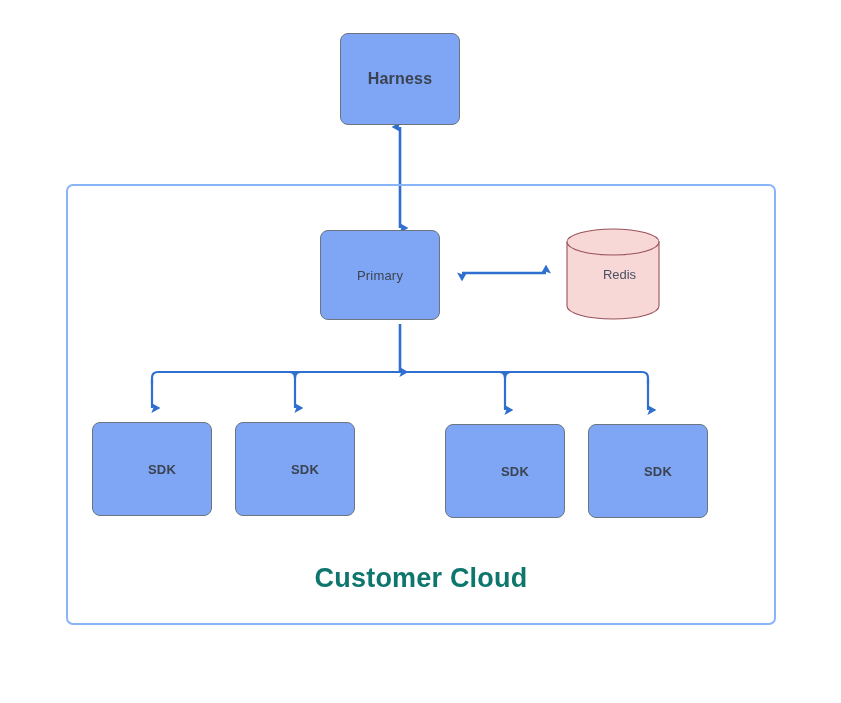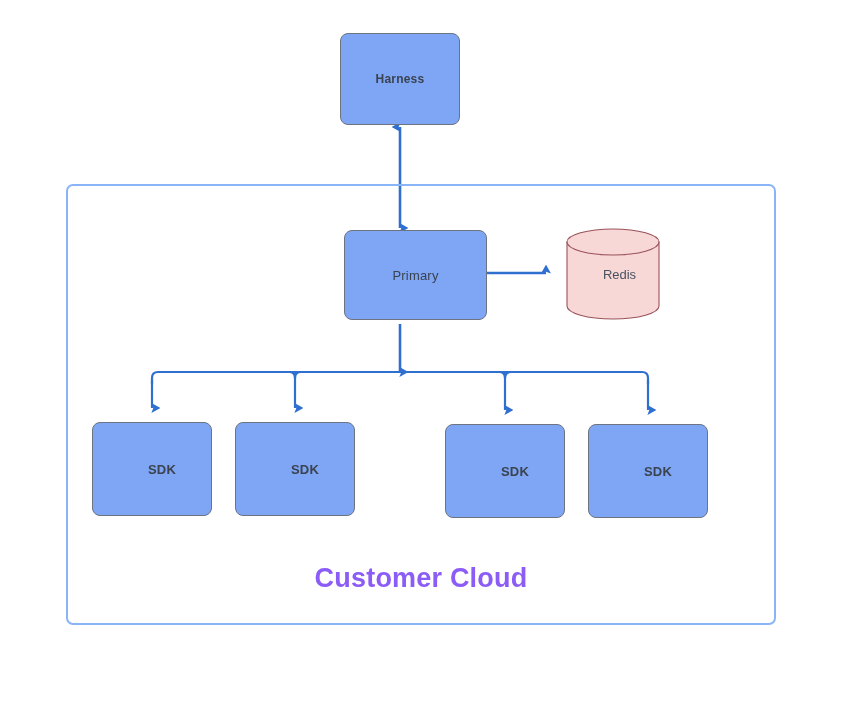--- a/index.html
+++ b/index.html
@@ -37,37 +37,37 @@
     text-align: center;
   }
   .boxnode {
     background: #7ea6f5;
     border: 1px solid #6c7480;
     border-radius: 8px;
     color: #3b4350;
     letter-spacing: 0.2px;
   }
   .boxnode.bold { font-weight: bold; }
-  .label-harness { font-size: 12px; }
+  .label-harness { font-size: 16px; }
   .label-primary { font-size: 13px; font-weight: normal; }
   .label-sdk { font-size: 13px; margin-left: 20px; }
 
   .cloud-frame {
     position: absolute;
     box-sizing: border-box;
     border: 2px solid #8ab4f8;
     border-radius: 7px;
     background: transparent;
   }
   .cloud-title {
     position: absolute;
     text-align: center;
     font-size: 27px;
     font-weight: bold;
-    color: #8b5cf6;
+    color: #0f766e;
     letter-spacing: 0.2px;
   }
   .cyl {
     position: absolute;
   }
   .cyl-label {
     position: absolute;
     width: 100%;
     text-align: center;
     font-size: 13px;
@@ -113,21 +113,21 @@
       <path d="M648 380 L648 410" stroke="#2f6fd0" stroke-width="2.2" fill="none" marker-end="url(#arrDn)"></path>
     </g>
   </svg>
 
   <div class="cloud-frame" style="left:66px; top:184px; width:710px; height:441px;"></div>
 
   <div class="node boxnode bold" style="left:340px; top:33px; width:120px; height:92px;">
     <span class="label-harness">Harness</span>
   </div>
 
-  <div class="node boxnode" style="left:344px; top:230px; width:143px; height:90px;">
+  <div class="node boxnode" style="left:320px; top:230px; width:120px; height:90px;">
     <span class="label-primary">Primary</span>
   </div>
 
   <div class="cyl" style="left:548px; top:228px; width:89px; height:92px;padding-left:18px;">
     <svg width="94" height="92" viewBox="0 0 94 92" xmlns="http://www.w3.org/2000/svg">
       <path d="M1 14 L1 78 A46 13 0 0 0 93 78 L93 14 Z" fill="#f8d7d7" stroke="#99525a" stroke-width="1.1"></path>
       <ellipse cx="47" cy="14" rx="46" ry="13" fill="#f8d7d7" stroke="#99525a" stroke-width="1.1"></ellipse>
     </svg>
     <div class="cyl-label" style="top:39px;">Redis</div>
   </div>

